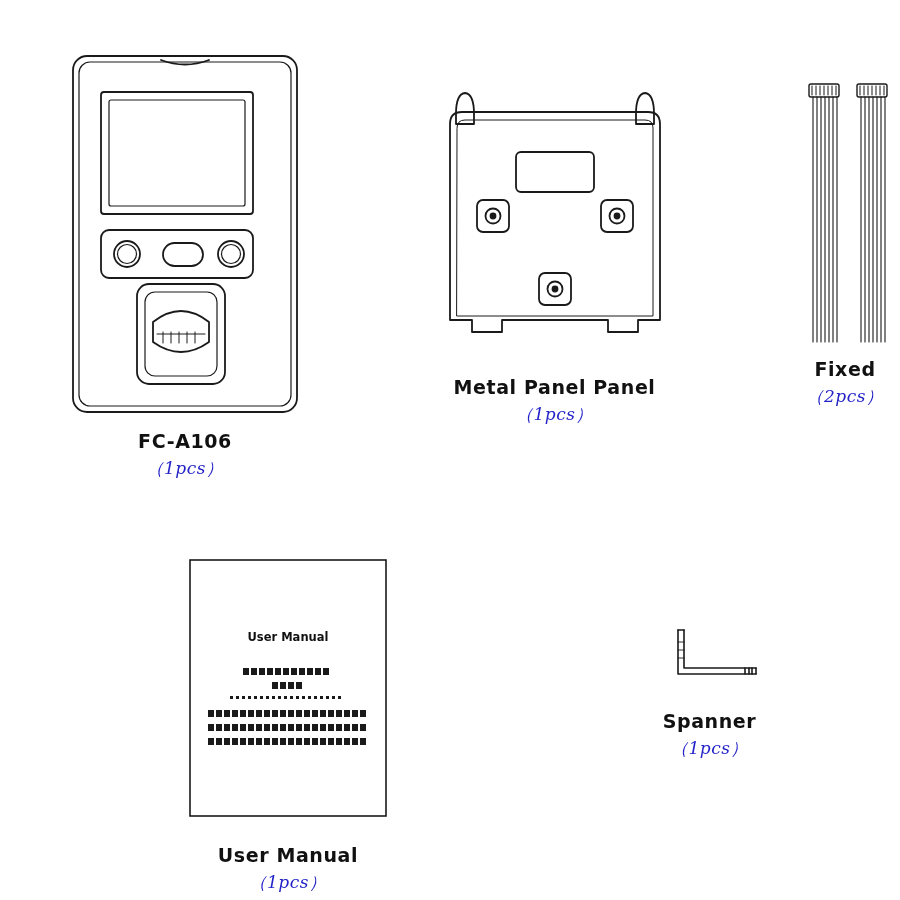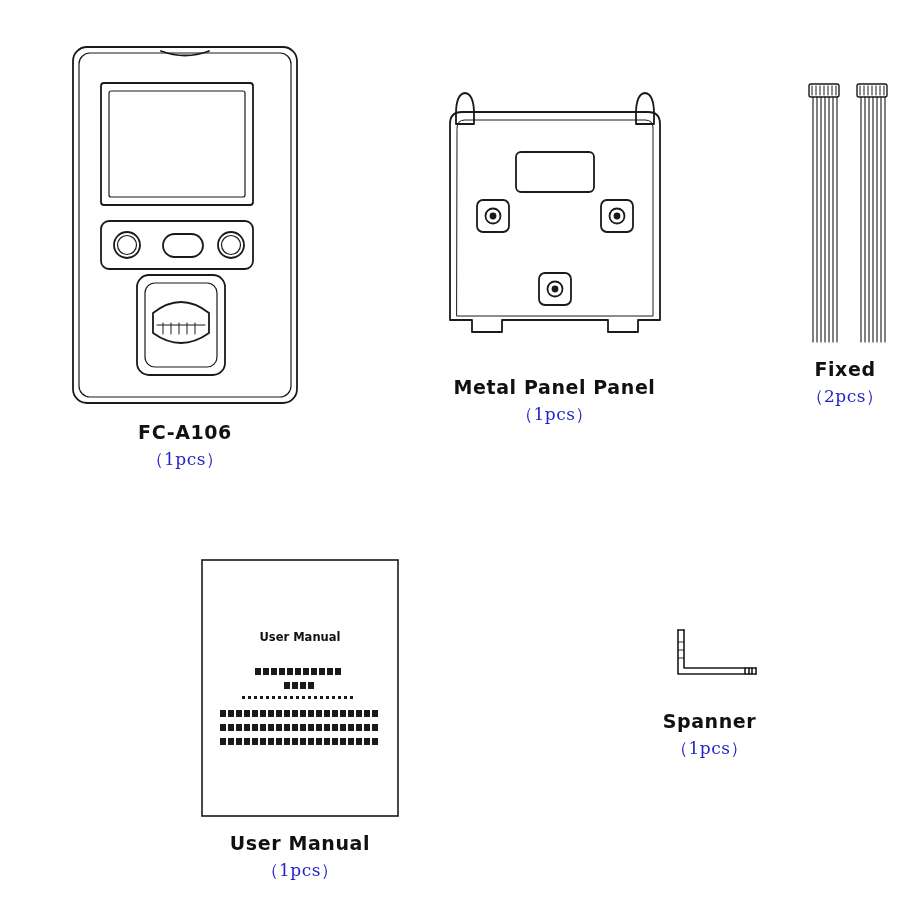--- a/index.html
+++ b/index.html
@@ -40,27 +40,28 @@
     letter-spacing: 0.6px;
     line-height: 1.2;
   }
   .caption-qty {
     font-family: "DejaVu Serif", serif;
     font-size: 17px;
     color: #2323c8;
     margin-top: 5px;
     letter-spacing: 0.5px;
     line-height: 1.2;
+    font-style: italic;
   }
 
   
-  #item-device   { left: 55px;  top: 35px;  width: 260px; }
+  #item-device   { left: 55px;  top: 44px;  width: 260px; }
   #item-panel    { left: 412px; top: 70px;  width: 285px; }
   #item-wire     { left: 760px; top: 72px;  width: 170px; }
-  #item-manual   { left: 180px; top: 558px; width: 240px; }
+  #item-manual   { left: 168px; top: 558px; width: 240px; gap: 12px; }
   #item-spanner  { left: 628px; top: 620px; width: 155px; }
 
   .manual-text {
     position: absolute;
     left: 0;
     right: 0;
     top: 72px;
     text-align: center;
     font-family: "DejaVu Sans", sans-serif;
     font-weight: bold;

